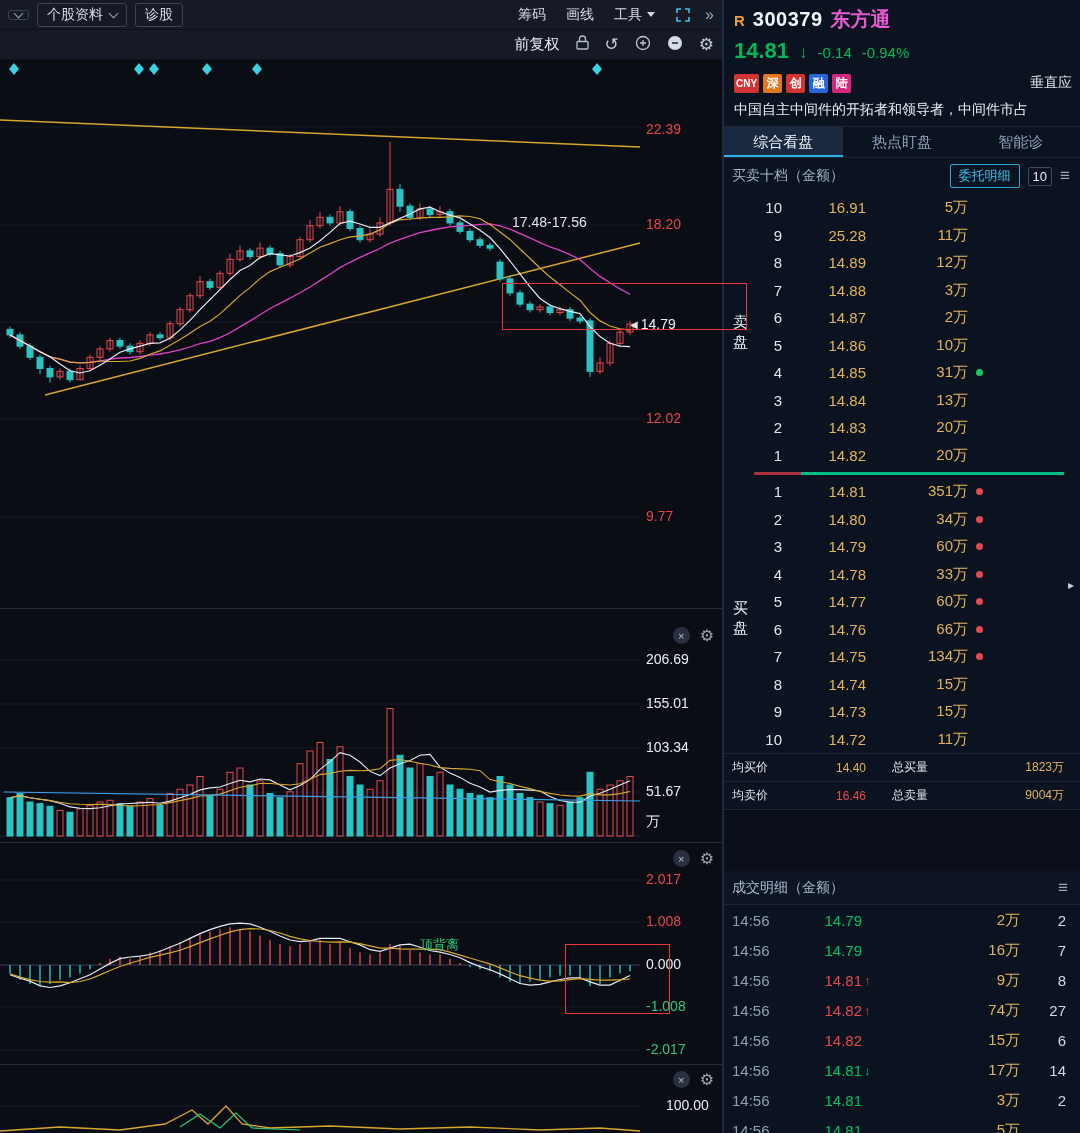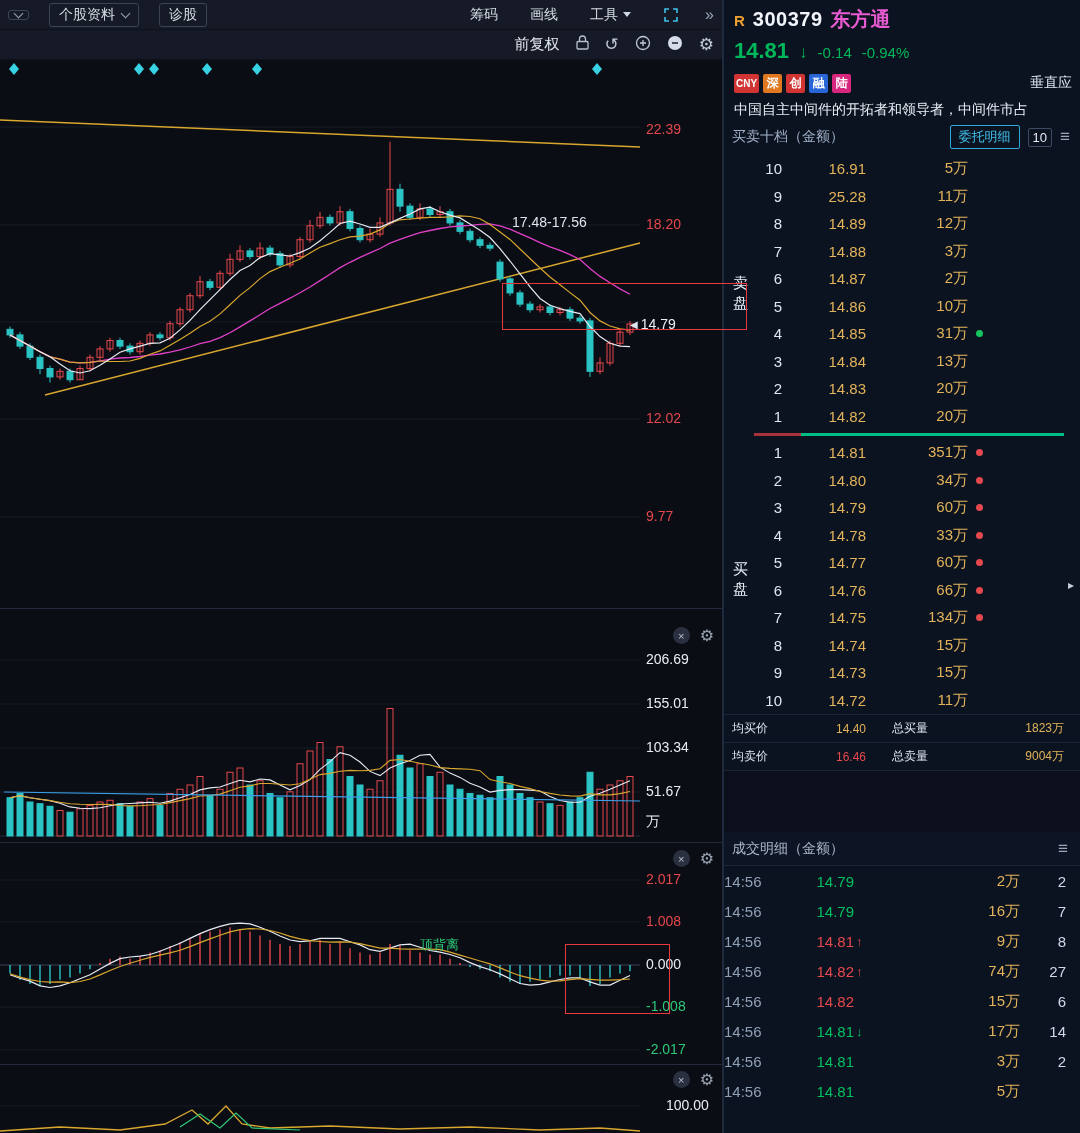--- a/index.html
+++ b/index.html
@@ -5,21 +5,21 @@
   * { box-sizing: border-box; }
   html,body { margin:0; padding:0; }
   body {
     width:1080px; height:1133px; overflow:hidden; position:relative;
     background:#0a0d14; color:#d6dce6;
     font-family:"Liberation Sans", sans-serif;
   }
   
   .left { position:absolute; left:0; top:0; width:722px; height:1133px; background:#0a0d14; }
   .toolbar { position:absolute; left:0; width:722px; height:30px; background:#151a26;
-    display:flex; align-items:center; padding:0 8px; border-bottom:1px solid #0d1119;gap:12px; }
+    display:flex; align-items:center; padding:0 8px; border-bottom:1px solid #0d1119; }
   .toolbar1 { top:0; }
   .toolbar2 { top:30px; justify-content:flex-end; gap:16px; }
   .tb-btn { border:1px solid #3c4354; border-radius:3px; padding:2px 9px; font-size:14px;
     color:#d6dce6; display:flex; align-items:center; gap:7px; margin-right:8px; cursor:pointer; }
   .tb-mini { padding:2px 6px; }
   .chev { width:7px; height:7px; border-right:1.5px solid #9aa4b5; border-bottom:1.5px solid #9aa4b5;
     transform:rotate(45deg); margin-top:-3px; }
   .caret-down { width:0; height:0; border-left:4px solid transparent; border-right:4px solid transparent;
     border-top:5px solid #cfd6e4; display:inline-block; }
   .tb-spacer { flex:1; }
@@ -90,21 +90,21 @@
     border-top:1px solid #1b2536; }
   .avg-lbl { color:#dfe6f0; width:58px; }
   .avg-val { width:76px; text-align:right; color:#e2b35a; }
   .avg-val.red { color:#e5484d; }
   .avg-lbl2 { color:#dfe6f0; margin-left:26px; }
   .avg-val2 { flex:1; text-align:right; color:#e2b35a; }
   .gap-block { height:62px; background:#0a0f1b; border-top:1px solid #1b2536; }
   .td-head { display:flex; align-items:center; height:34px; padding:0 12px 0 8px;
     color:#a8b6ca; font-size:14px; border-bottom:1px solid #1b2536; background:#0d1524; }
   .td-title { flex:1; }
-  .td-row { display:flex; align-items:center; height:30px; padding:0 14px 0 0; font-size:15px; }
+  .td-row { display:flex; align-items:center; height:30px; padding:0 14px 0 8px; font-size:15px; }
   .td-time { width:52px; color:#8fa0b6; }
   .td-price { width:78px; text-align:right; }
   .td-arrow { width:16px; text-align:left; font-size:13px; padding-left:2px; }
   .t-up { color:#e5484d; } .t-down { color:#00c060; }
   .td-amt { flex:1; text-align:right; color:#e2b35a; }
   .td-cnt { width:46px; text-align:right; color:#cfd9e8; }
   .panel-handle { position:absolute; left:1068px; top:578px; color:#c7cfdc; font-size:12px; z-index:20; cursor:pointer; }
 </style>
 </head>
 <body>
@@ -516,20 +516,25 @@
   </div>
   <div class="q-badges" id="badges">
     <span class="badge" style="background: rgb(210, 51, 51); font-size: 10px;">CNY</span>
       <span class="badge" style="background: rgb(224, 120, 32); font-size: 12px;">深</span>
       <span class="badge" style="background: rgb(210, 51, 51); font-size: 12px;">创</span>
       <span class="badge" style="background: rgb(40, 102, 216); font-size: 12px;">融</span>
       <span class="badge" style="background: rgb(216, 37, 125); font-size: 12px;">陆</span>
       <span class="q-sector">垂直应</span>
   </div>
   <div class="q-desc">中国自主中间件的开拓者和领导者，中间件市占</div>
+  <div class="q-tabs" id="tabs">
+      <div class="q-tab active">综合看盘</div>
+      <div class="q-tab">热点盯盘</div>
+      <div class="q-tab">智能诊</div>
+    </div>
 
   <div class="ob-head">
     <span class="ob-title">买卖十档（金额）</span>
     <span class="entrust">委托明细</span>
     <span class="lv-box">10</span>
     <span class="burger">≡</span>
   </div>
 
   <div class="ob-body">
     <div class="v-label v-sell">卖盘</div>

